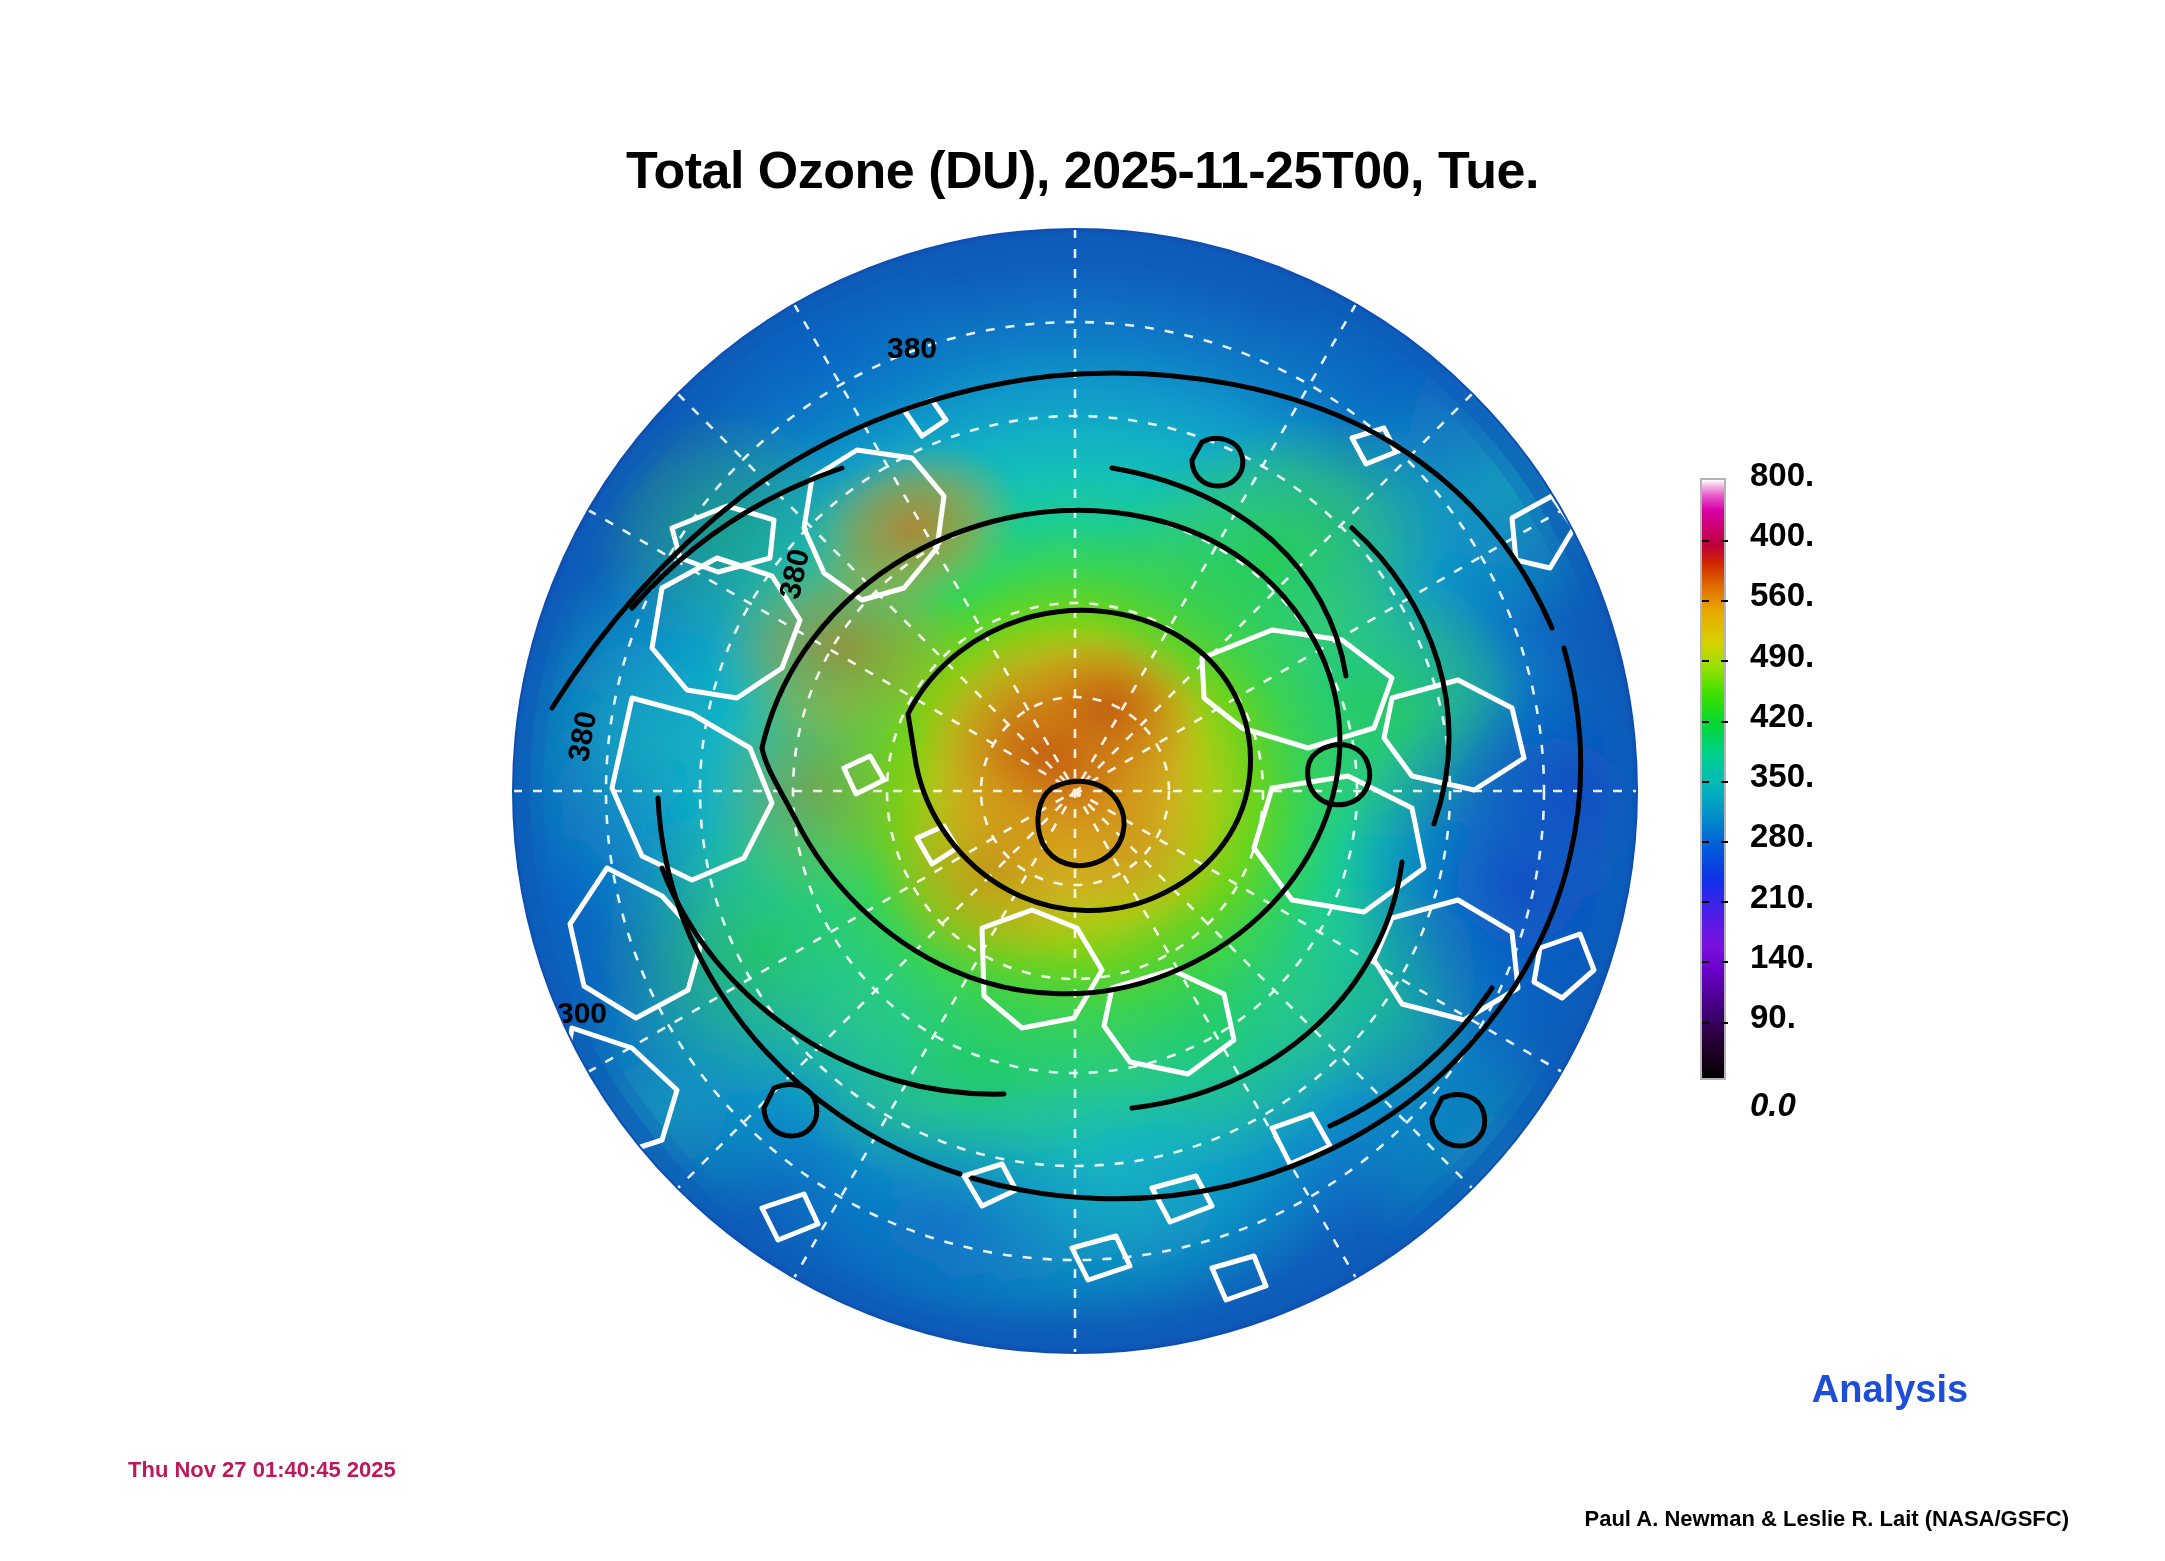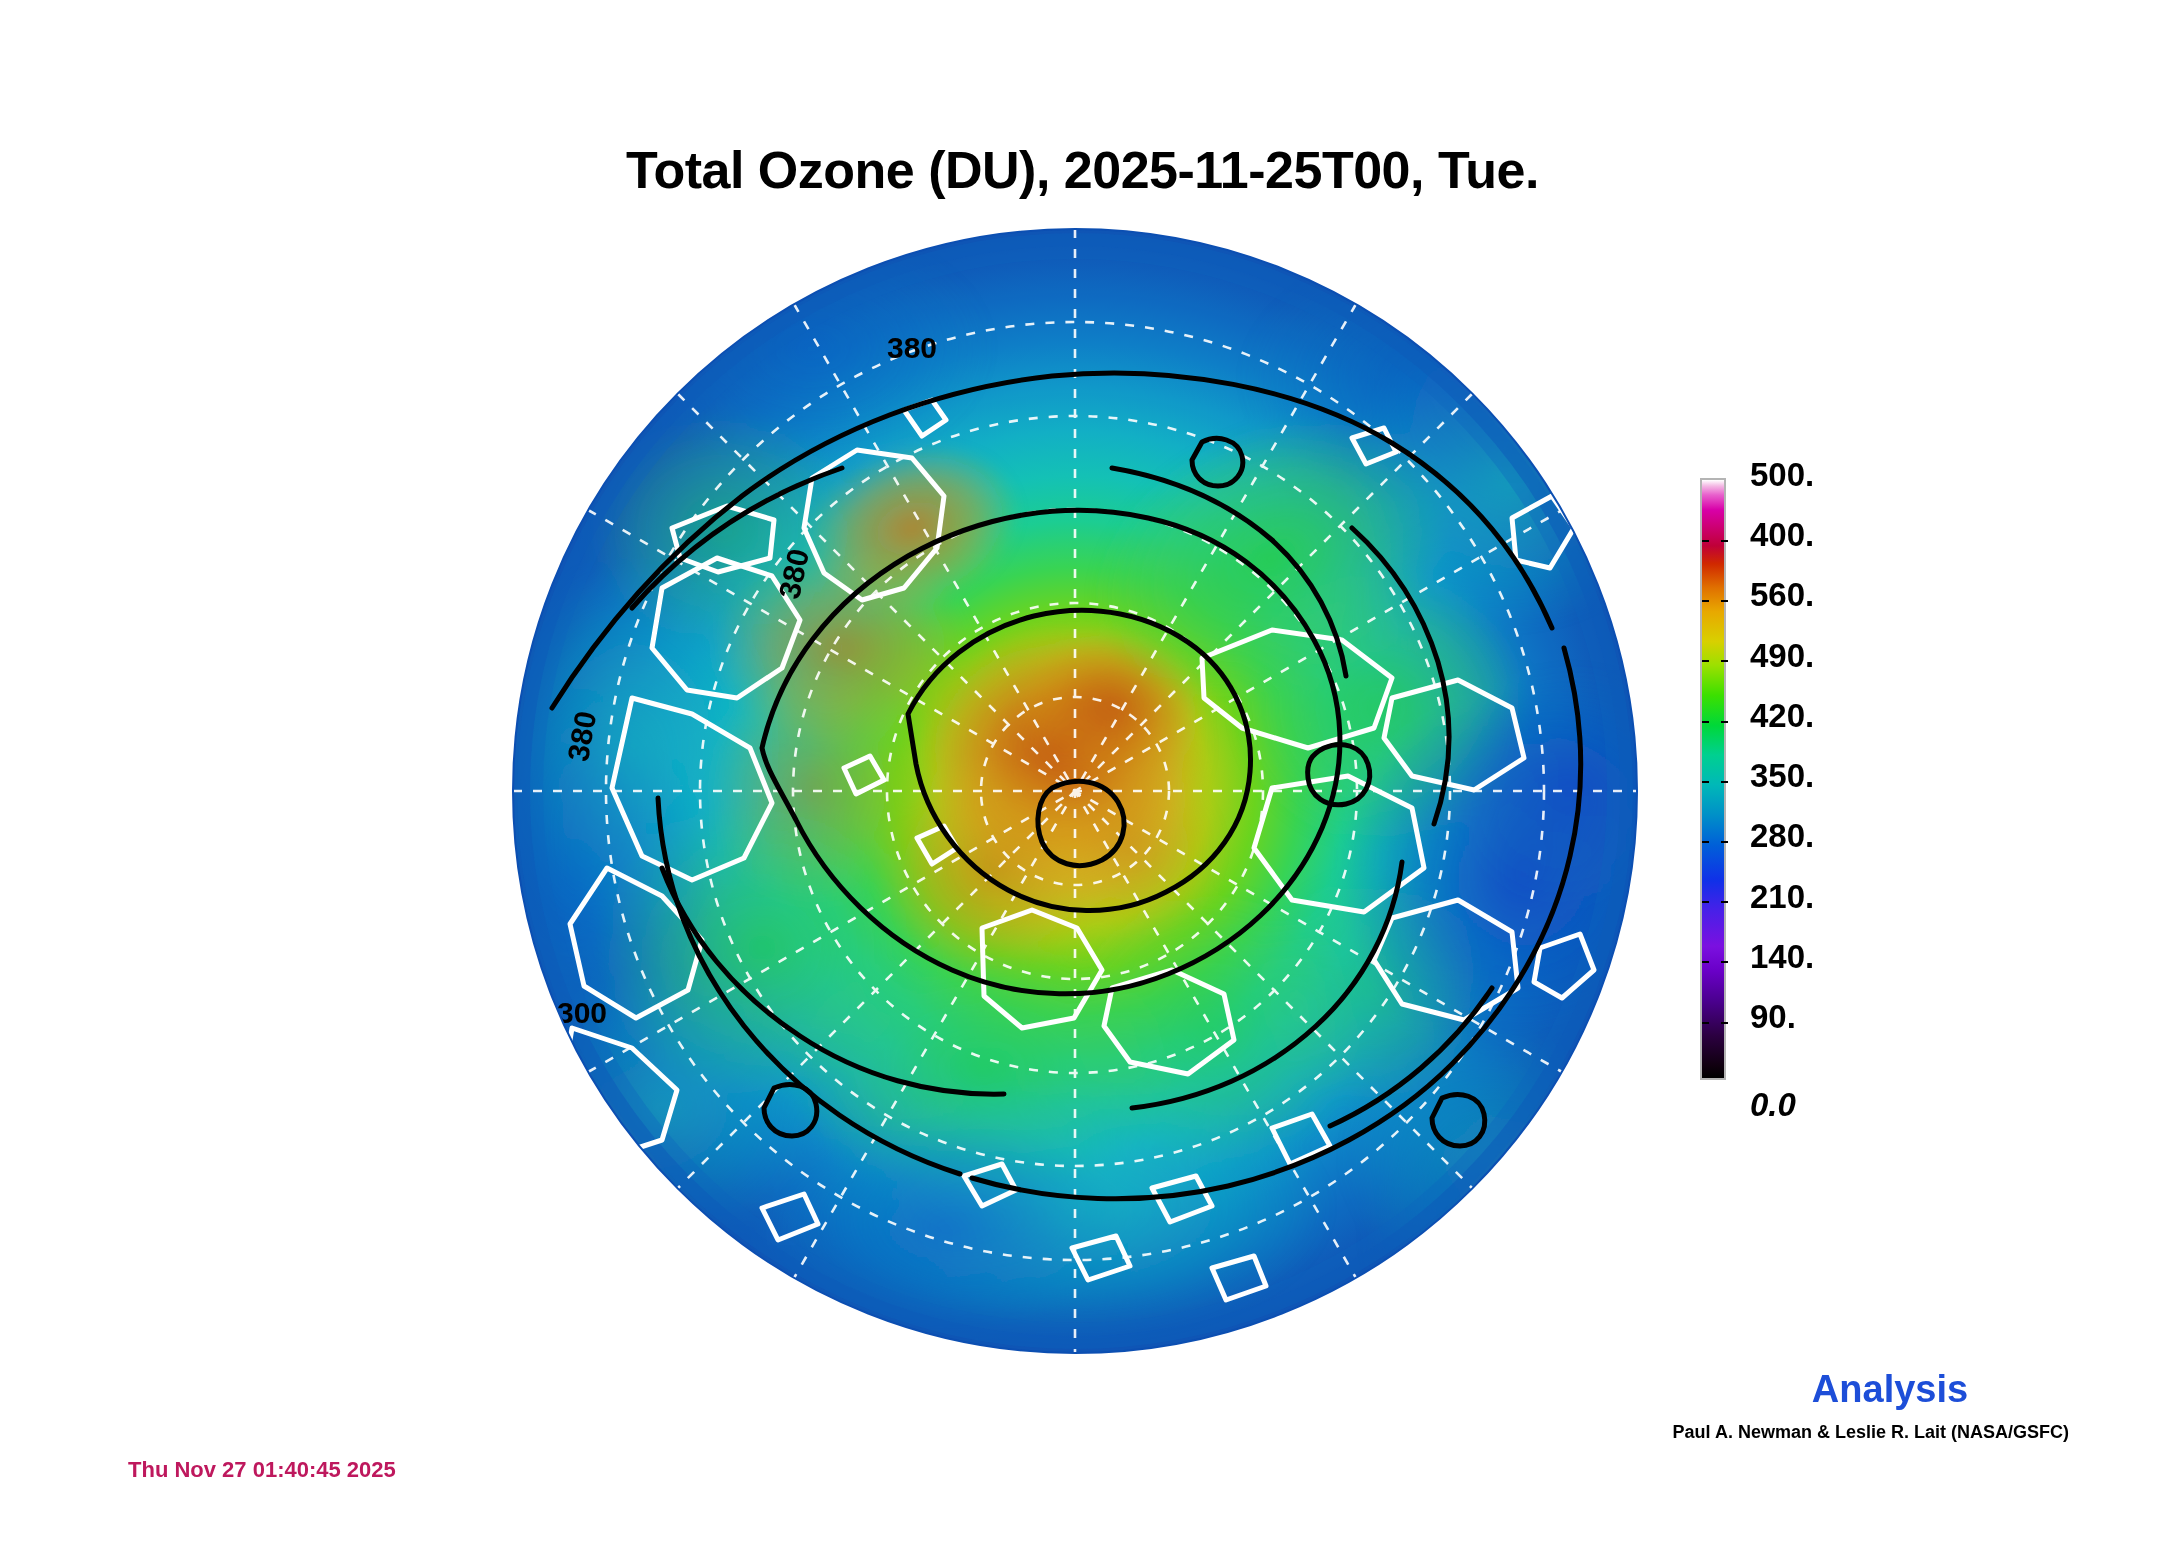--- a/index.html
+++ b/index.html
@@ -118,22 +118,22 @@
     left: 128px;
     top: 1457px;
     font-size: 22px;
     font-weight: bold;
     color: #be185d;
     white-space: nowrap;
   }
   .footer-right {
     position: absolute;
     right: 96px;
-    top: 1422px;
-    font-size: 18px;
+    top: 1506px;
+    font-size: 22px;
     font-weight: bold;
     color: #000000;
     white-space: nowrap;
   }
 
   .contour-label {
     font-family: "Liberation Sans", sans-serif;
     font-size: 30px;
     font-weight: bold;
     fill: #000000;
@@ -375,21 +375,21 @@
     <div class="cb-tick minor" style="top: 361px;"></div>
       <div class="cb-tick minor-r" style="top: 361px;"></div>
     <div class="cb-tick minor" style="top: 421px;"></div>
       <div class="cb-tick minor-r" style="top: 421px;"></div>
     <div class="cb-tick minor" style="top: 481px;"></div>
       <div class="cb-tick minor-r" style="top: 481px;"></div>
     <div class="cb-tick minor" style="top: 542px;"></div>
       <div class="cb-tick minor-r" style="top: 542px;"></div>
   </div>
 
-  <div class="cb-label" style="top: -14px;">500.</div>
+  <div class="cb-label" style="top: -14px;">800.</div>
   <div class="cb-label" style="top: 46px;">400.</div>
   <div class="cb-label" style="top: 106px;">560.</div>
   <div class="cb-label" style="top: 167px;">490.</div>
   <div class="cb-label" style="top: 227px;">420.</div>
   <div class="cb-label" style="top: 287px;">350.</div>
   <div class="cb-label" style="top: 347px;">280.</div>
   <div class="cb-label" style="top: 408px;">210.</div>
   <div class="cb-label" style="top: 468px;">140.</div>
   <div class="cb-label" style="top: 528px;">90.</div>
   <div class="cb-label" style="top: 616px; font-style: italic;">0.0</div>

